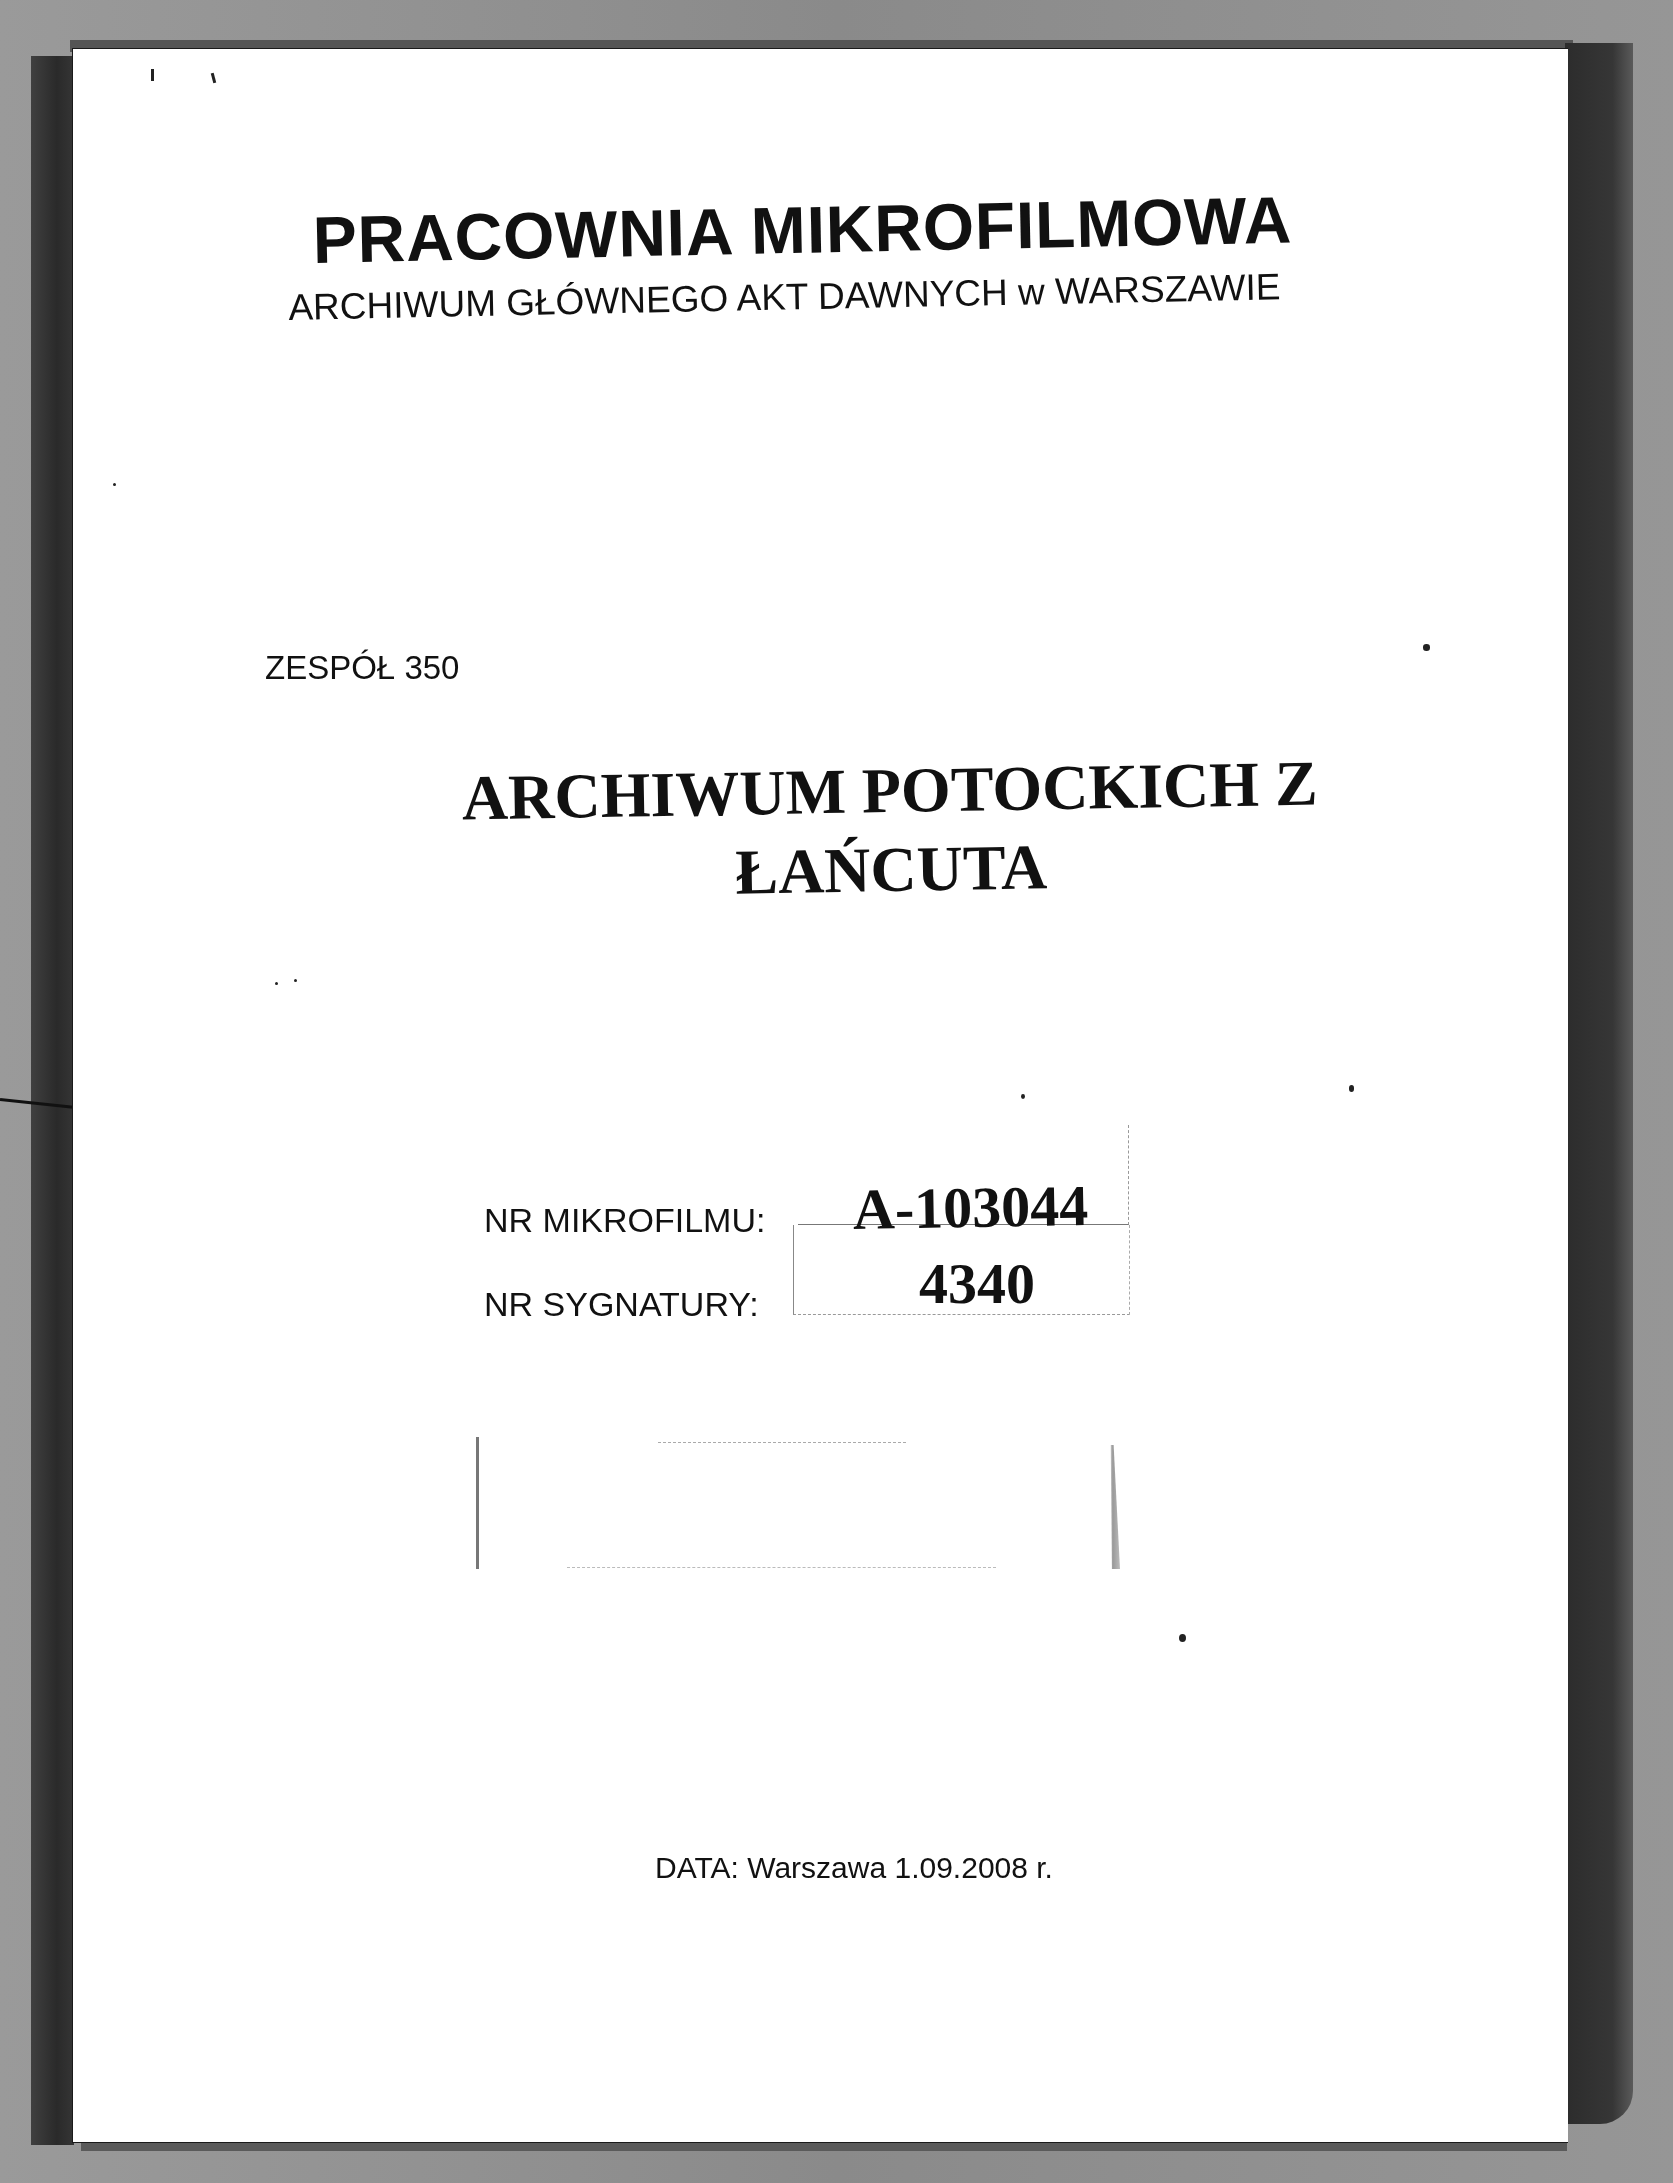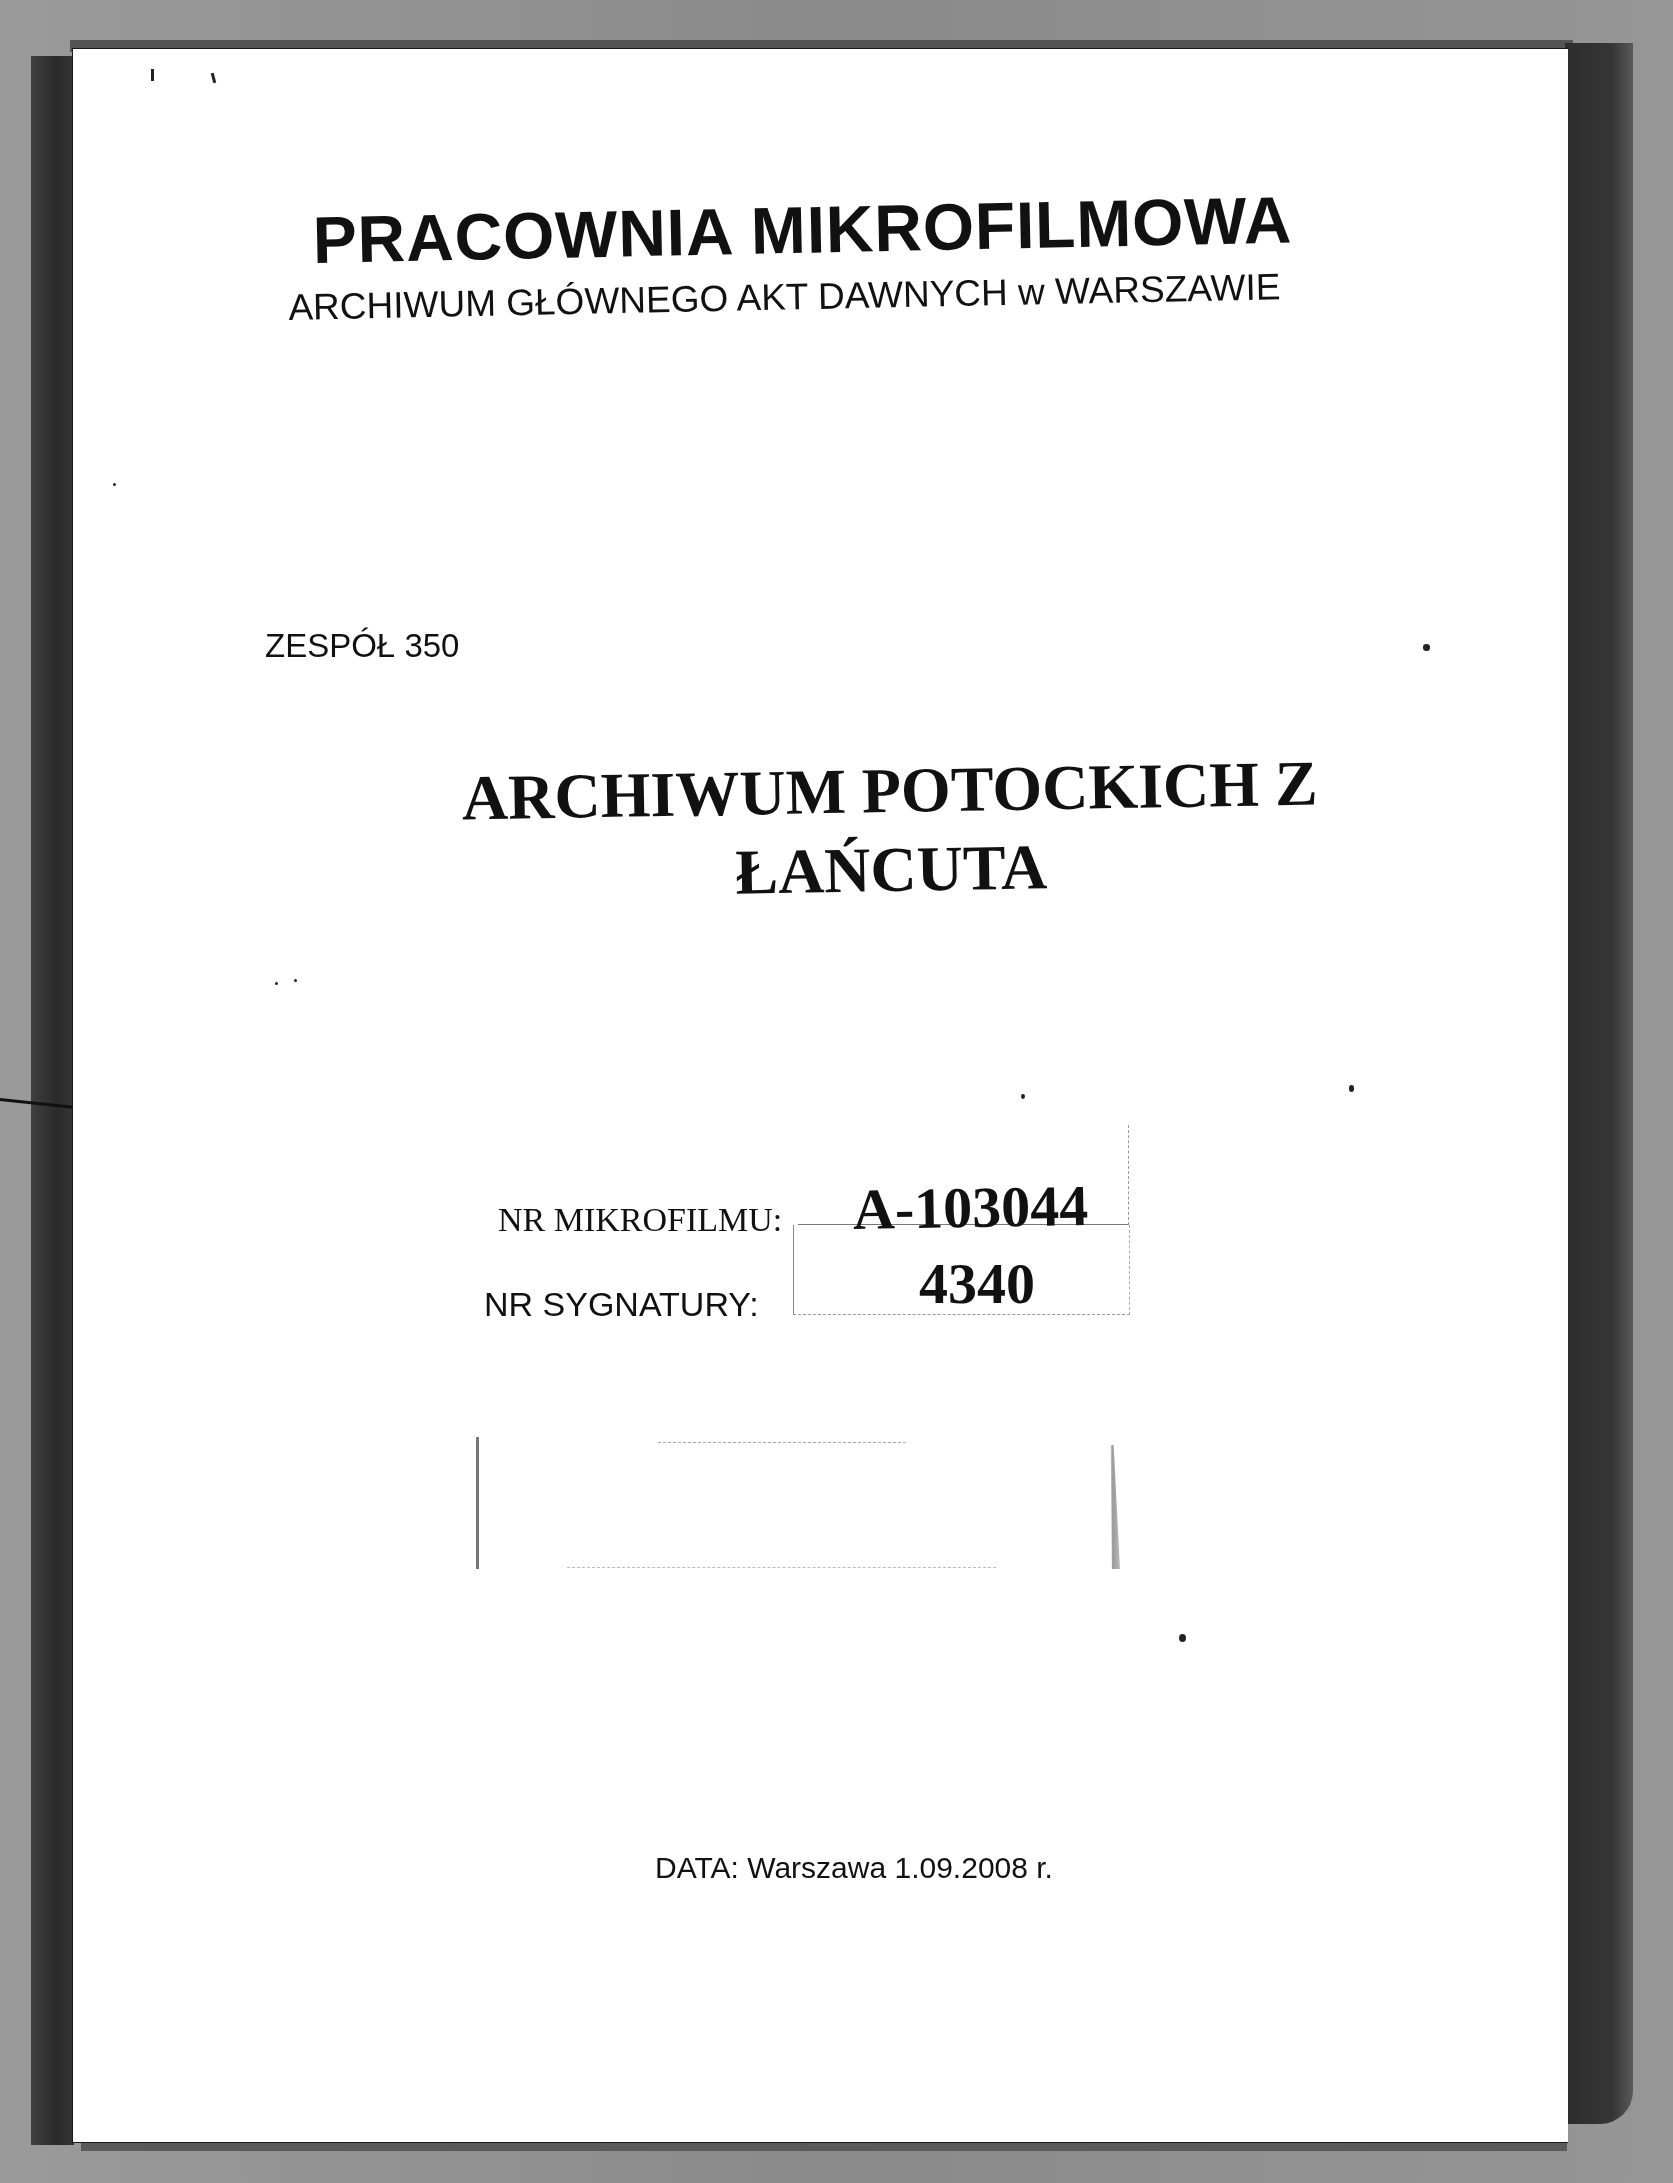--- a/index.html
+++ b/index.html
@@ -99,21 +99,21 @@
   .header-subtitle {
     left: 215px; top: 238px;
     width: 1173px;
     font-size: 37px;
     color: #111;
     transform: rotate(-1.2deg);
     transform-origin: left top;
     white-space: nowrap;
   }
   .fond-label {
-    left: 192px; top: 578px;
+    left: 192px; top: 600px;
     font-size: 33px;
     color: #111;
     white-space: nowrap;
   }
   .collection-title {
     left: 256px; top: 710px;
     width: 1123px;
     text-align: center;
     font-size: 64px;
     font-weight: bold;
@@ -123,21 +123,21 @@
   }
   .collection-title .line2 {
     display: block;
     margin-top: 15px;
   }
   .field-label {
     font-size: 34px;
     color: #111;
     white-space: nowrap;
   }
-  .field-mikrofilm-label { left: 425px; top: 1152px; font-family: Liberation Serif, serif; }
+  .field-mikrofilm-label { left: 411px; top: 1152px; }
   .field-sygnatura-label { left: 411px; top: 1236px; }
   .value-box {
     border: 1.7px dashed #9a9a9a;
     border-top: none;
   }
   .box-mikrofilm {
     left: 725px; top: 1076px;
     width: 330px; height: 99px;
     border-bottom: 1.7px solid #777;
     border-left: none;

